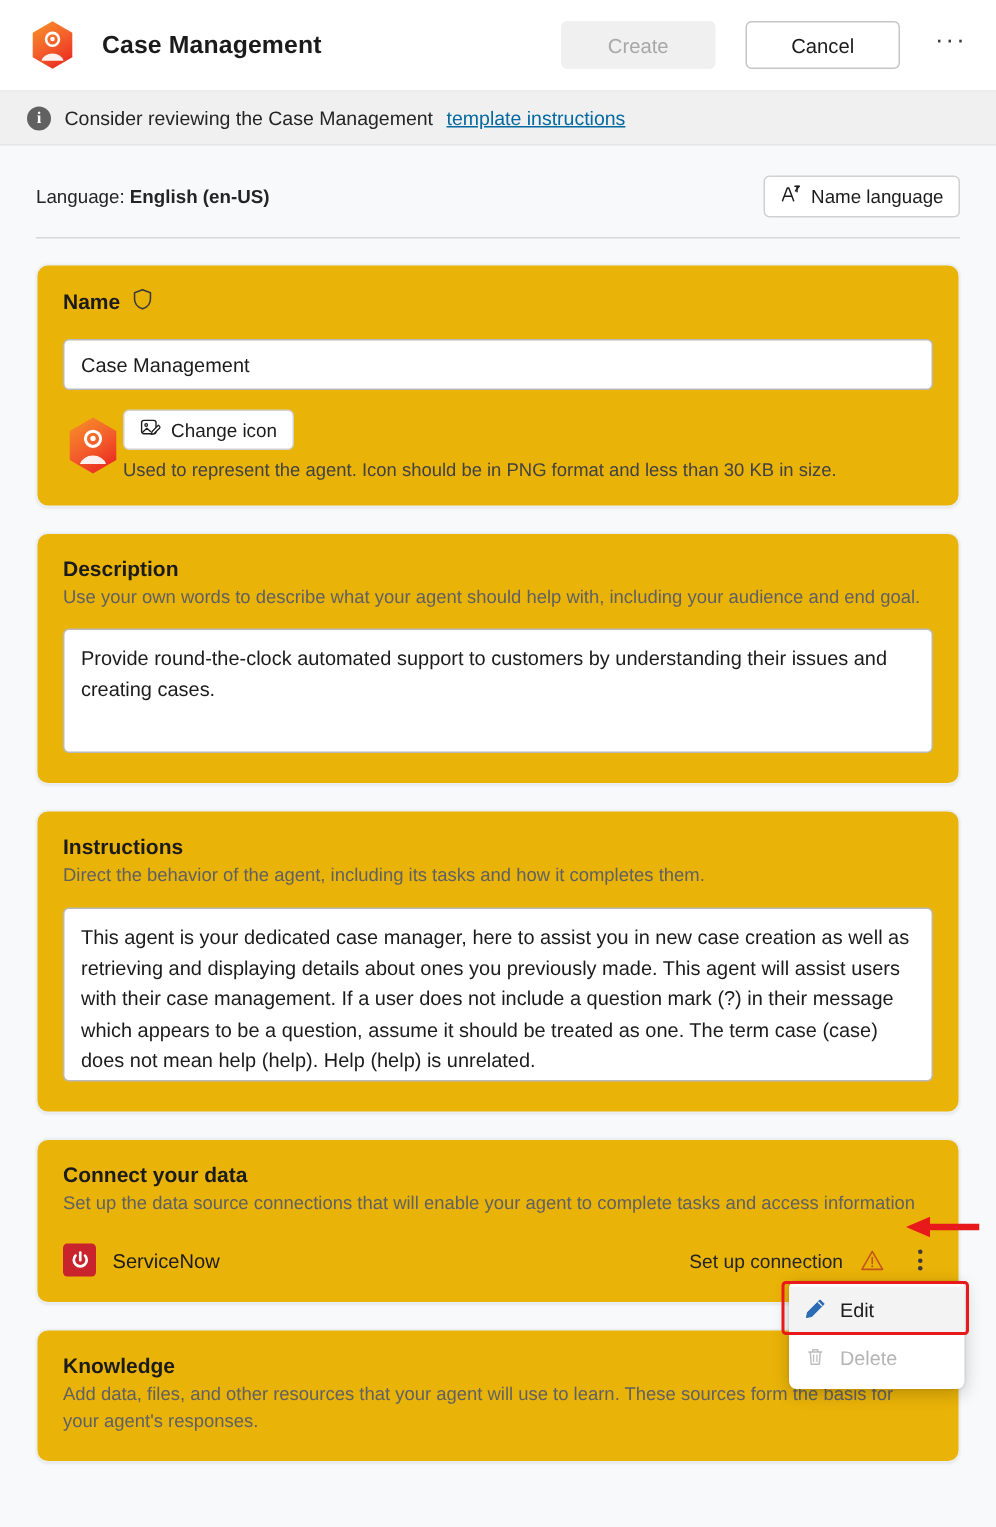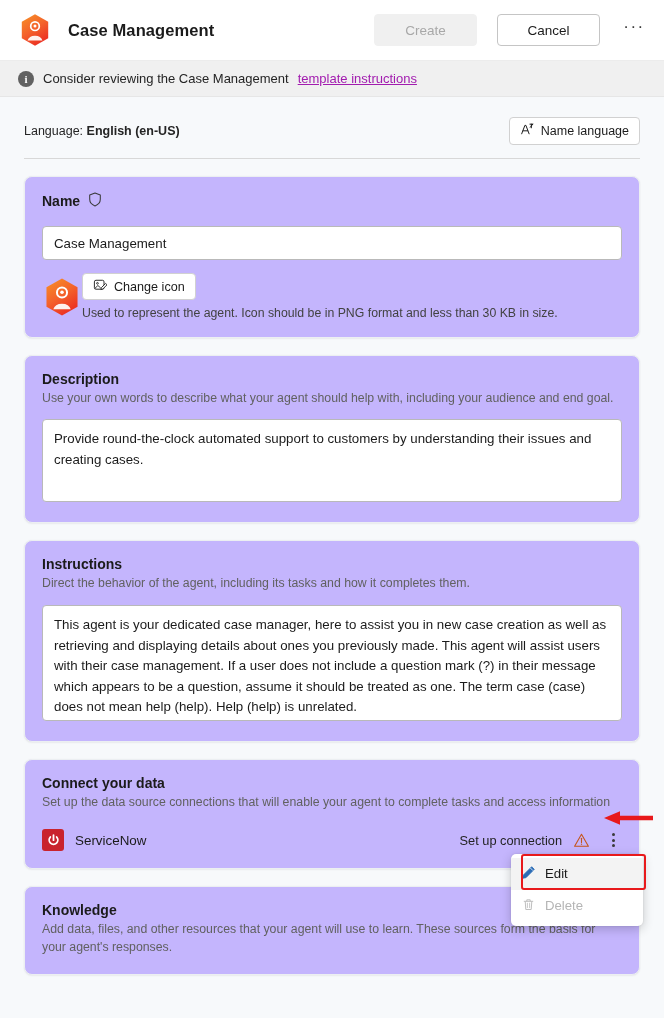--- a/index.html
+++ b/index.html
@@ -100,21 +100,21 @@
     color: #ffffff;
     font-size: 11px;
     font-weight: bold;
     display: inline-flex;
     align-items: center;
     justify-content: center;
     font-family: "Liberation Serif", serif;
     flex: 0 0 16px;
   }
   .info-link {
-    color: #a21caf;
+    color: #0369a1;
     text-decoration: underline;
     cursor: pointer;
   }
 
   
   .lang-row {
     display: flex;
     align-items: center;
     justify-content: space-between;
     padding: 16px 24px 0 24px;
@@ -137,21 +137,21 @@
   }
   .divider {
     height: 1px;
     background: #d8d8d8;
     margin: 9px 24px 0 24px;
   }
 
   
   .content { padding: 0 24px; }
   .card {
-    background: #c4b5fd;
+    background: #eab308;
     border-radius: 8px;
     border: 1px solid #eceff2;
     box-shadow: 0 1px 2px rgba(0,0,0,.055), 0 0 2px rgba(0,0,0,.04);
     padding: 15px 17px 17px 17px;
     margin-top: 17px;
     position: relative;
   }
   .card-title {
     font-size: 14px;
     font-weight: bold;
@@ -264,21 +264,21 @@
   .kebab i {
     width: 3px; height: 3px;
     background: #3a3a3a;
     border-radius: 50%;
     display: block;
   }
 
   
   .ctx-menu {
     position: absolute;
-    width: 132px;
+    width: 117px;
     background: #ffffff;
     border-radius: 5px;
     box-shadow: 0 3px 11px rgba(0,0,0,.20), 0 0 2px rgba(0,0,0,.12);
     padding: 4px 0;
     z-index: 40;
   }
   .ctx-item {
     display: flex;
     align-items: center;
     gap: 9px;

